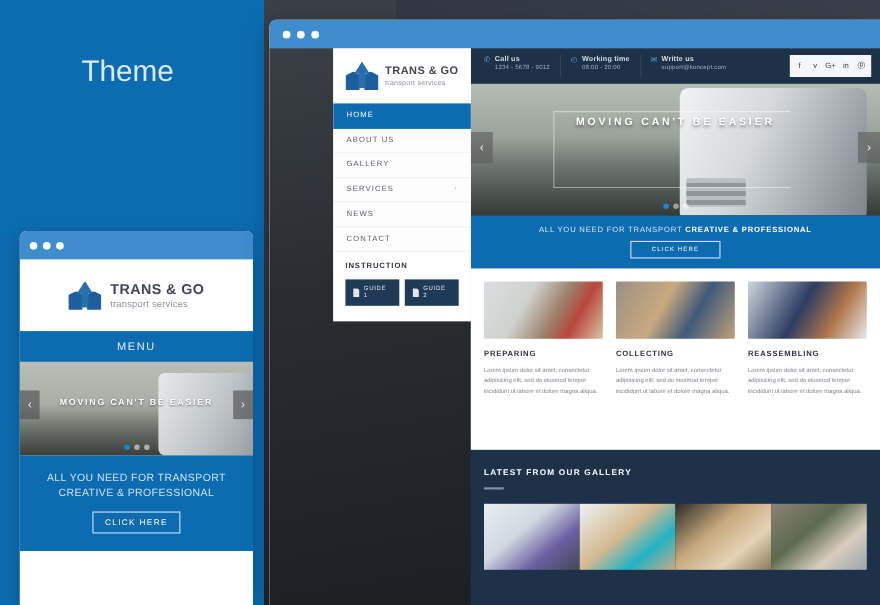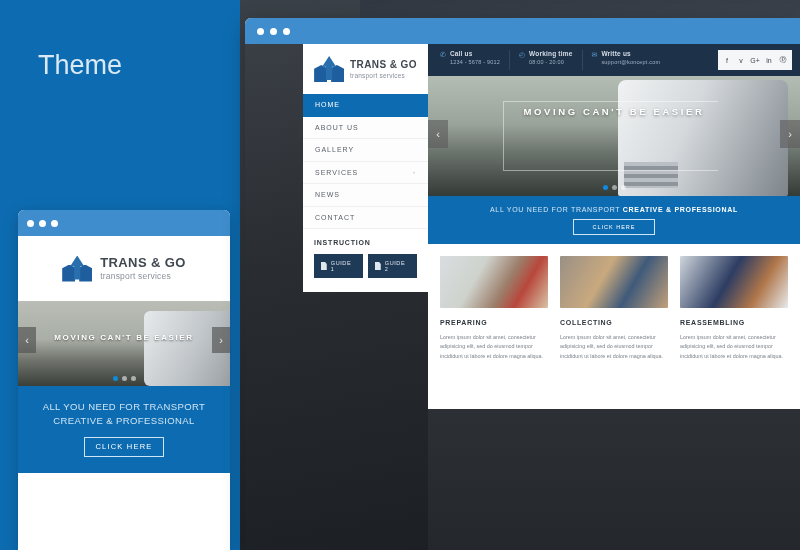--- a/index.html
+++ b/index.html
@@ -41,21 +41,21 @@
     opacity:.95;
   }
 
   
   .hero-left{ position:absolute; left:38px; top:44px; z-index:5; }
   .hero-title{
     font-size:43px; font-weight:bold; color:#ffffff; letter-spacing:-.5px;
     line-height:1.05;
   }
   .hero-sub{
-    font-size:27px; color:#dbe9f5; font-weight:300; margin-top:6px;
+    font-size:27px; color:#dbe9f5; font-weight:300; margin-top:6px;margin-left:36px;
   }
   .hero-by{
     font-size:15px; color:#bcd6eb; margin-top:23px;
   }
 
   
   .mobile-window{
     position:absolute; left:18px; top:210px; width:212px; height:340px;
     background:#ffffff; border-radius:6px 6px 0 0; overflow:hidden; z-index:6;
     box-shadow:0 4px 16px rgba(0,0,0,.22);
@@ -255,20 +255,21 @@
       <span class="box-l"></span>
         <span class="box-r"></span>
         <span class="arrow-blue"></span>
     </span>
     <span>
       <span class="logo-txt-main" style="display:block">TRANS &amp; GO</span>
       <span class="logo-txt-sub" style="display:block">transport services</span>
     </span>
   </div>
 
+  <div class="m-menu">MENU</div>
 
   <div class="m-slider">
     <div class="m-slider-truck"></div>
     <div class="m-slider-txt">MOVING CAN'T BE EASIER</div>
     <div class="m-arrow l">‹</div>
     <div class="m-arrow r">›</div>
     <div class="m-dots">
       <i class="on"></i>
       <i></i>
       <i></i>
@@ -355,20 +356,30 @@
         <div class="svc-t">COLLECTING</div>
         <div class="svc-p">Lorem ipsum dolor sit amet, consectetur adipisicing elit, sed do eiusmod tempor incididunt ut labore et dolore magna aliqua.</div>
       </div>
       <div class="svc">
         <div class="svc-img c"></div>
         <div class="svc-t">REASSEMBLING</div>
         <div class="svc-p">Lorem ipsum dolor sit amet, consectetur adipisicing elit, sed do eiusmod tempor incididunt ut labore et dolore magna aliqua.</div>
       </div>
     </div>
 
+    <div class="d-gallery">
+      <div class="gal-t">LATEST FROM OUR GALLERY</div>
+      <div class="gal-rule"></div>
+      <div class="gal-strip">
+        <div class="gal-i a"></div>
+        <div class="gal-i b"></div>
+        <div class="gal-i c"></div>
+        <div class="gal-i d"></div>
+      </div>
+    </div>
 
     <div class="d-panel">
       <div class="d-logo">
         <span class="logo-mark">
           <span class="box-l"></span>
             <span class="box-r"></span>
             <span class="arrow-blue"></span>
         </span>
         <span>
           <span class="logo-txt-main" style="display:block;font-size:10px">TRANS &amp; GO</span>

